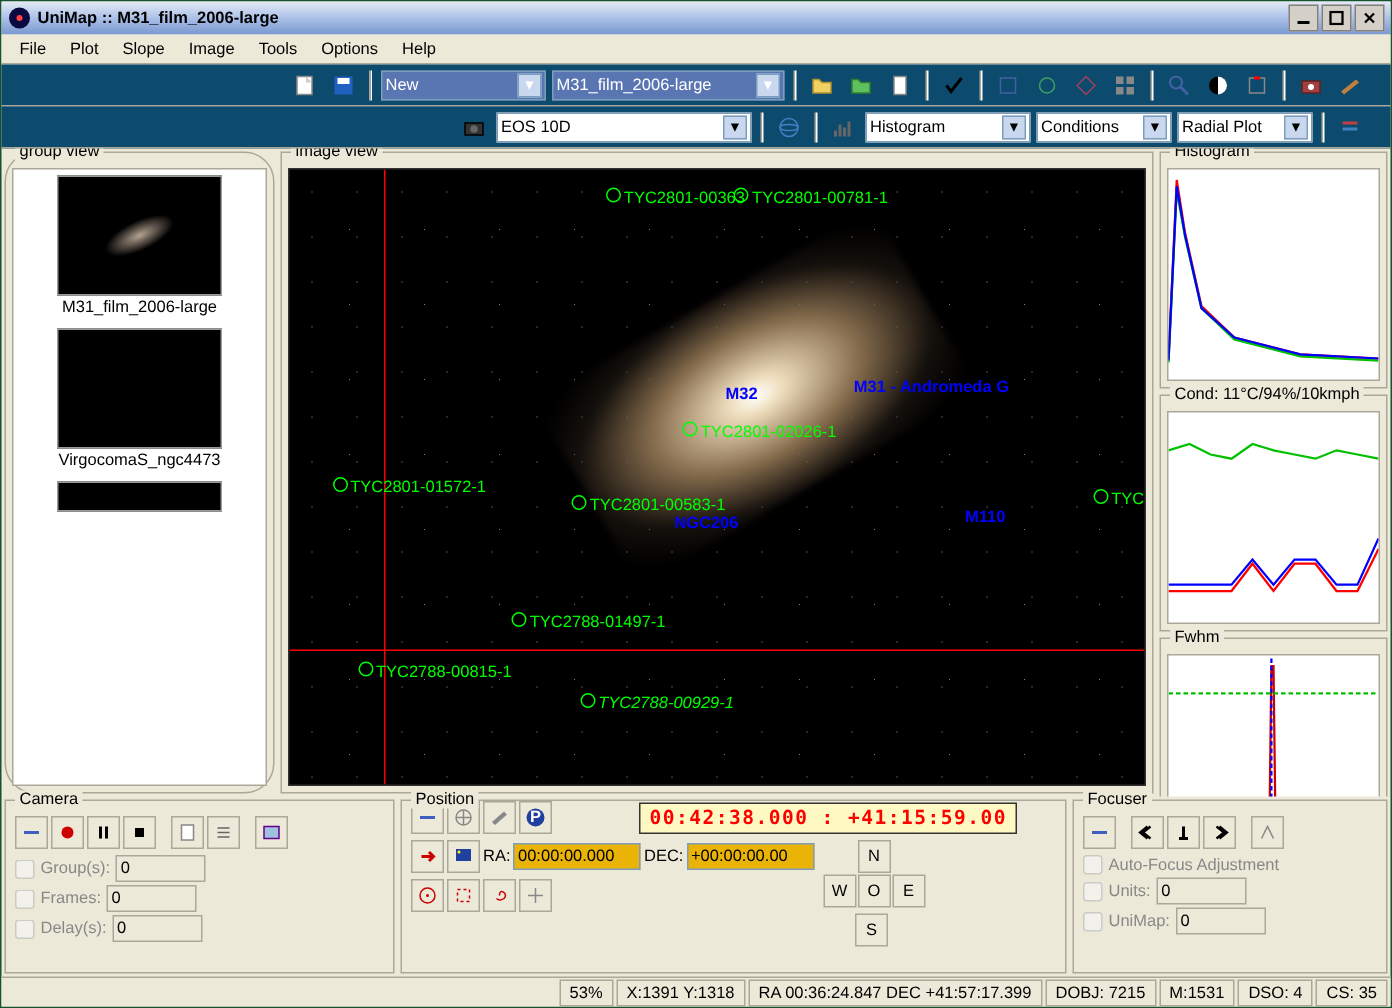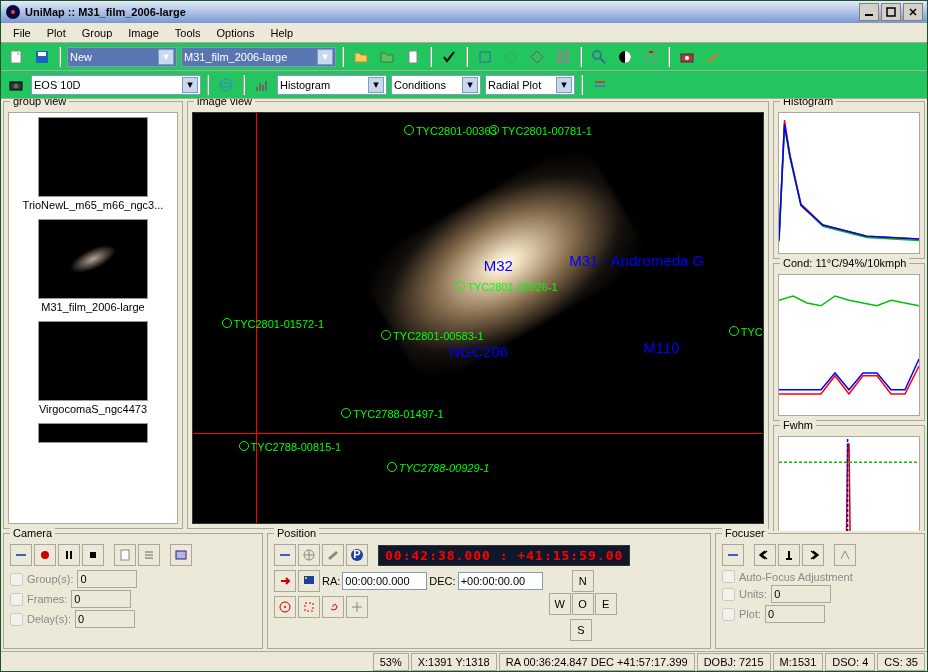--- a/index.html
+++ b/index.html
@@ -5,56 +5,56 @@
 * { margin: 0; padding: 0; box-sizing: border-box; font-family: "Tahoma", sans-serif; font-size: 11px; }
 body { background: #ece9d8; overflow: hidden; }
 .window { width: 928px; height: 672px; background: #ece9d8; border: 1px solid #14532d; display: flex; flex-direction: column; }
 .titlebar { height: 22px; background: linear-gradient(#e5eaf5, #acc1e8 50%, #7998d0); display: flex; align-items: center; padding: 0 4px; color: #000; font-weight: bold; }
 .titlebar .icon { width: 16px; height: 16px; margin-right: 4px; }
 .titlebar .title { flex: 1; color: #000; }
 .winbtns { display: flex; gap: 2px; }
 .winbtn { width: 20px; height: 18px; background: #d4d0c8; border: 1px solid #808080; display: flex; align-items: center; justify-content: center; cursor: pointer; }
 .menubar { height: 20px; display: flex; align-items: center; padding: 0 4px; background: #ece9d8; border-bottom: 1px solid #aca899; }
 .menubar span { padding: 2px 8px; cursor: pointer; }
-.toolbar { height: 28px; display: flex; align-items: center; padding: 2px 4px; gap: 4px; border-bottom: 1px solid #aca899; background: #22c55e; }
+.toolbar { height: 28px; display: flex; align-items: center; padding: 2px 16px; gap: 4px; border-bottom: 1px solid #aca899; background: #0c4a6e; justify-content: flex-end; }
 .tbtn { width: 22px; height: 22px; border: 1px solid transparent; display: flex; align-items: center; justify-content: center; cursor: pointer; }
 .sep { width: 2px; height: 20px; border-left: 1px solid #aca899; border-right: 1px solid #fff; margin: 0 2px; }
 .combo { height: 20px; border: 1px solid #7f9db9; background: #5976b3; color: #fff; padding: 1px 2px; display: flex; align-items: center; font-size: 11px; }
 .combo.light { background: #fff; color: #000; }
 .combo .arrow { width: 16px; height: 16px; background: #c9d8ef; border: 1px solid #7b9ebd; margin-left: 2px; display: flex; align-items: center; justify-content: center; }
 .main { flex: 1; display: flex; overflow: hidden; }
 .panel { border: 1px solid #aca899; background: #ece9d8; margin: 2px; position: relative; }
 .panel-label { position: absolute; top: -7px; left: 6px; background: #ece9d8; padding: 0 3px; font-size: 11px; }
-.groupview { width: 180px; display: flex; flex-direction: column; padding: 10px 4px 4px 4px; }
+.groupview { width: 180px; display: flex; flex-direction: column; padding: 10px 4px 4px 4px; border-radius: 20px; }
 .thumblist { flex: 1; overflow-y: auto; background: #fff; border: 1px solid #aca899; padding: 4px; }
 .thumb { text-align: center; margin-bottom: 8px; }
 .thumb .img { width: 110px; height: 80px; background: #000; margin: 0 auto 2px; border: 1px solid #999; position: relative; }
 .thumb .img.galaxy::after { content: ""; position: absolute; top: 50%; left: 50%; width: 50px; height: 20px; background: radial-gradient(ellipse, rgba(200,180,160,0.9), transparent 70%); transform: translate(-50%,-50%) rotate(-25deg); }
 .imageview { flex: 1; display: flex; flex-direction: column; padding: 10px 4px 4px 4px; }
 .astro { flex: 1; background: #000; position: relative; overflow: hidden; border: 1px solid #333; }
 .astro .galaxy-main { position: absolute; top: 30%; left: 50%; width: 260px; height: 140px; background: radial-gradient(ellipse, #fff 0%, #f0e0c0 10%, #8a7050 40%, rgba(50,40,30,0.4) 70%, transparent 90%); transform: translate(-40%,-30%) rotate(-30deg); filter: blur(2px); }
 .star-label { position: absolute; color: #00ff00; font-size: 11px; white-space: nowrap; text-align: right; }
 .star-label::before { content: ""; display: inline-block; width: 8px; height: 8px; border: 1px solid #00ff00; border-radius: 50%; margin-right: 2px; }
-.obj-label { position: absolute; color: #0000ff; font-weight: normal; font-size: 15px; }
+.obj-label { position: absolute; color: #0000ff; font-weight: bold; font-size: 11px; }
 .crosshair-h { position: absolute; left: 0; right: 0; height: 1px; background: #ff0000; top: 78%; }
 .crosshair-v { position: absolute; top: 0; bottom: 0; width: 1px; background: #ff0000; left: 11%; }
 .rightcol { width: 156px; display: flex; flex-direction: column; }
 .chartpanel { height: 170px; padding: 10px 4px 4px 4px; }
 .chart { width: 100%; height: 100%; background: #fff; border: 1px solid #aca899; position: relative; }
 .bottom { height: 120px; display: flex; }
 .camera { width: 260px; padding: 10px 6px 4px 6px; }
-.position { flex: 1; padding: 10px 6px 4px 6px; }
+.position { flex: 1; padding: 0 6px 4px 6px; }
 .focuser { width: 210px; padding: 10px 6px 4px 6px; }
 .btnrow { display: flex; gap: 2px; margin-bottom: 4px; }
 .small-btn { width: 22px; height: 22px; background: #ece9d8; border: 1px solid #aca899; display: flex; align-items: center; justify-content: center; cursor: pointer; }
 .formrow { display: flex; align-items: center; gap: 4px; margin: 2px 0; }
 .formrow label { color: #888; }
 .spinfield { width: 60px; height: 18px; border: 1px solid #aca899; background: #ece9d8; padding: 0 2px; display: flex; align-items: center; }
-.coords-display { background: #0f172a; color: #ff0000; font-family: monospace; font-size: 13px; padding: 2px 6px; border: 1px solid #333; font-weight: bold; letter-spacing: 1px; }
-.coord-input { width: 85px; height: 18px; border: 1px solid #7f9db9; background: #ffffff; padding: 0 2px; }
+.coords-display { background: #fef9c3; color: #ff0000; font-family: monospace; font-size: 13px; padding: 2px 6px; border: 1px solid #333; font-weight: bold; letter-spacing: 1px; margin-left: 48px; }
+.coord-input { width: 85px; height: 18px; border: 1px solid #7f9db9; background: #eab308; padding: 0 2px; }
 .compass { display: grid; grid-template-columns: 22px 22px 22px; grid-template-rows: 22px 22px; gap: 1px; margin-left: 6px; }
 .compass .cbtn { border: 1px solid #aca899; display: flex; align-items: center; justify-content: center; cursor: pointer; background: #ece9d8; }
 .statusbar { height: 20px; border-top: 1px solid #aca899; display: flex; align-items: center; background: #ece9d8; }
 .statusbar .cell { border: 1px solid #aca899; padding: 1px 6px; margin-right: 2px; height: 18px; display: flex; align-items: center; }
 svg { display: block; }
 .stars { position: absolute; inset: 0; background-image: radial-gradient(#fff 0.5px, transparent 0.5px), radial-gradient(#ddd 0.5px, transparent 0.5px); background-size: 30px 30px, 50px 50px; background-position: 0 0, 15px 15px; opacity: 0.6; }
 </style>
 </head>
 <body>
 
@@ -80,21 +80,21 @@
           <svg width="10" height="10">
             <path d="M2 2 L8 8 M8 2 L2 8" stroke="#000" stroke-width="1.5"></path>
           </svg>
         </div>
     </div>
   </div>
 
   <div class="menubar">
     <span>File</span>
     <span>Plot</span>
-    <span>Group</span>
+    <span>Slope</span>
     <span>Image</span>
     <span>Tools</span>
     <span>Options</span>
     <span>Help</span>
   </div>
 
   <div class="toolbar">
     <div class="tbtn">
         <svg width="16" height="16">
           <rect x="3" y="2" width="10" height="12" fill="#fff" stroke="#888"></rect>
@@ -246,24 +246,20 @@
           <rect x="3" y="4" width="10" height="2" fill="#c04040"></rect>
           <rect x="3" y="8" width="10" height="2" fill="#4080c0"></rect>
         </svg>
       </div>
   </div>
 
   <div class="main">
     <div class="panel groupview">
       <span class="panel-label">group view</span>
       <div class="thumblist">
-        <div class="thumb">
-          <div class="img"></div>
-          <div>TrioNewL_m65_m66_ngc3...</div>
-        </div>
         <div class="thumb">
           <div class="img galaxy"></div>
           <div>M31_film_2006-large</div>
         </div>
         <div class="thumb">
           <div class="img"></div>
           <div>VirgocomaS_ngc4473</div>
         </div>
         <div class="thumb">
           <div class="img" style="height:20px"></div>
@@ -513,21 +509,21 @@
           <input type="checkbox" disabled="" style="">
           <label>Auto-Focus Adjustment</label>
         </div>
       <div class="formrow">
           <input type="checkbox" disabled="" style="">
           <label>Units:</label>
           <div class="spinfield">0</div>
         </div>
       <div class="formrow">
           <input type="checkbox" disabled="" style="">
-          <label>Plot:</label>
+          <label>UniMap:</label>
           <div class="spinfield">0</div>
         </div>
     </div>
   </div>
 
   <div class="statusbar">
     <div style="flex:1"></div>
     <div class="cell">53%</div>
     <div class="cell">X:1391 Y:1318</div>
     <div class="cell">RA  00:36:24.847 DEC +41:57:17.399</div>

